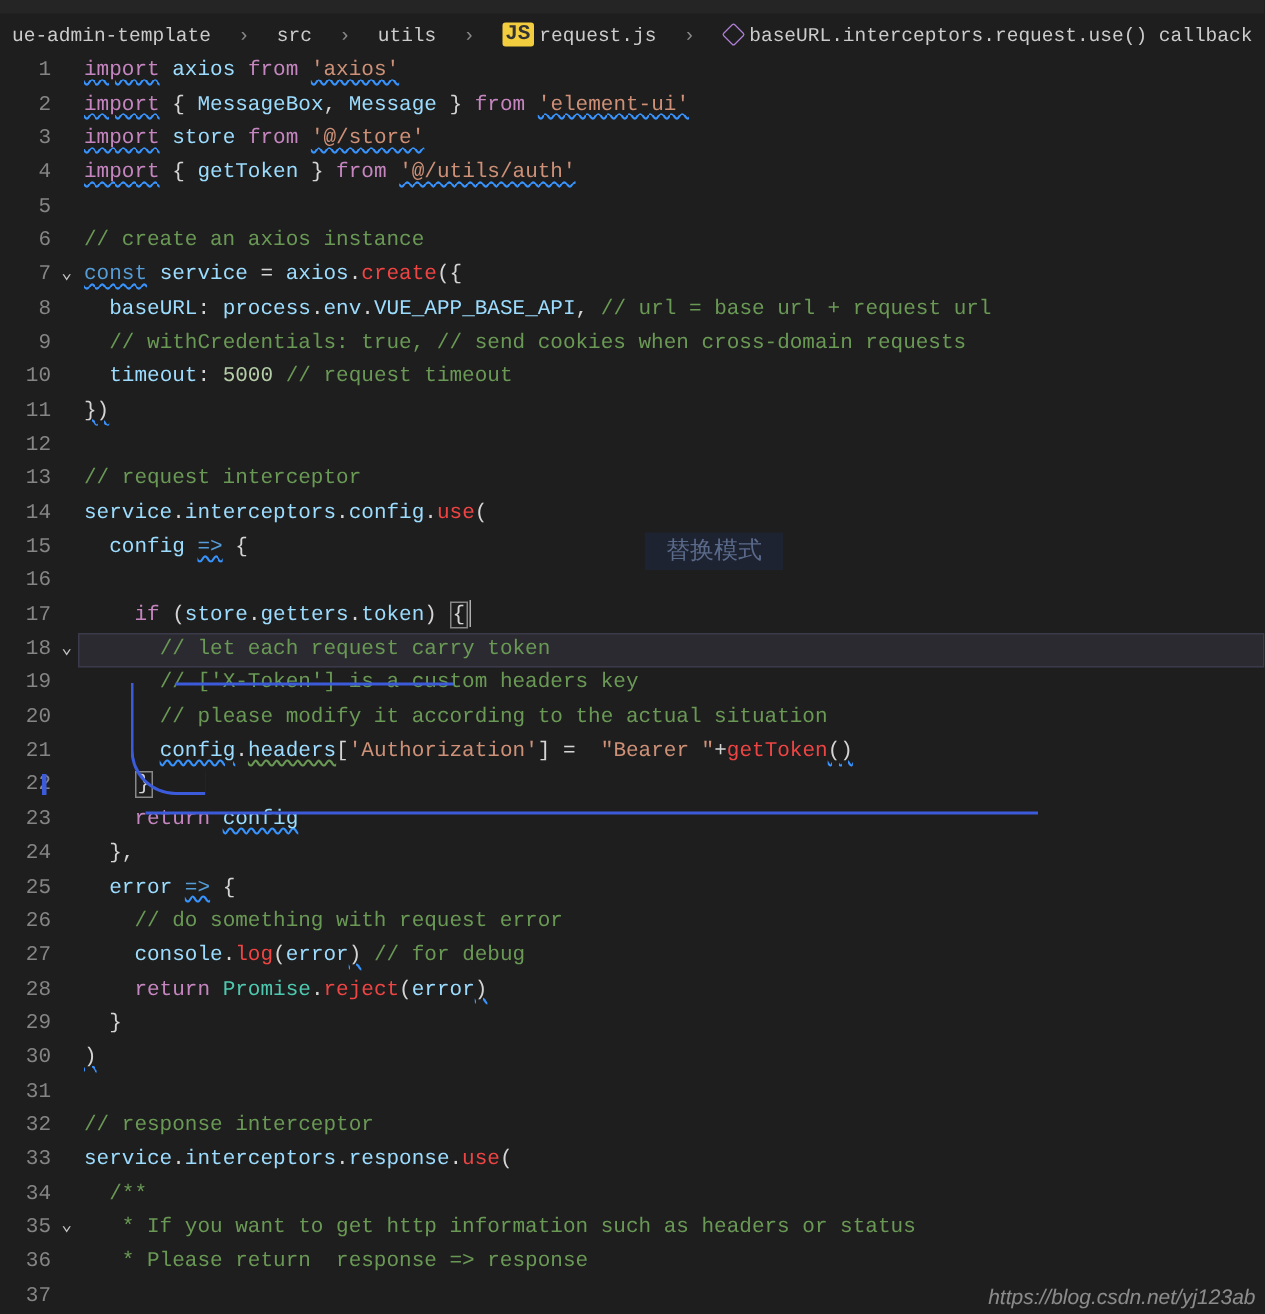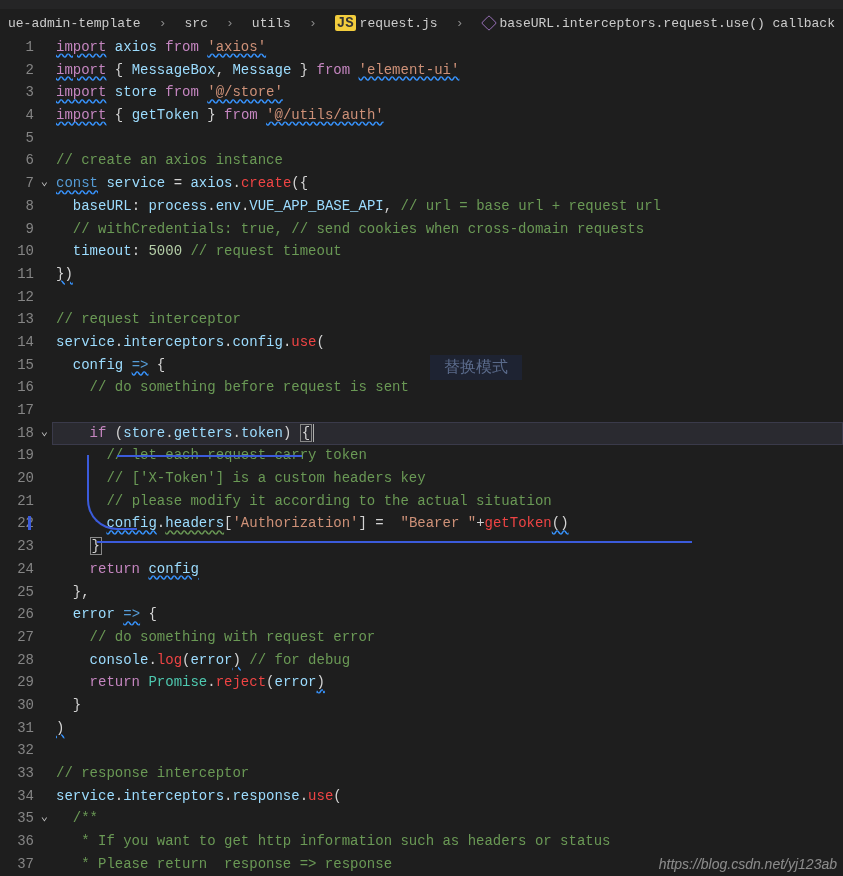--- a/index.html
+++ b/index.html
@@ -245,21 +245,20 @@
       <div class="line"><span class="cmt">// create an axios instance</span></div>
       <div class="line"><span class="blueconst squiggle">const</span><span class="wt"> </span><span class="id">service</span><span class="wt"> = </span><span class="id">axios</span><span class="wt">.</span><span class="fn">create</span><span class="wt">({</span></div>
       <div class="line"><span class="wt">  </span><span class="prop">baseURL</span><span class="wt">: </span><span class="id">process</span><span class="wt">.</span><span class="prop">env</span><span class="wt">.</span><span class="prop">VUE_APP_BASE_API</span><span class="wt">, </span><span class="cmt">// url = base url + request url</span></div>
       <div class="line"><span class="wt">  </span><span class="cmt">// withCredentials: true, // send cookies when cross-domain requests</span></div>
       <div class="line"><span class="wt">  </span><span class="prop">timeout</span><span class="wt">: </span><span class="num">5000</span><span class="wt"> </span><span class="cmt">// request timeout</span></div>
       <div class="line"><span class="op squiggle">})</span></div>
       <div class="line"></div>
       <div class="line"><span class="cmt">// request interceptor</span></div>
       <div class="line"><span class="id">service</span><span class="wt">.</span><span class="prop">interceptors</span><span class="wt">.</span><span class="prop">config</span><span class="wt">.</span><span class="fn">use</span><span class="wt">(</span></div>
       <div class="line"><span class="wt">  </span><span class="id">config</span><span class="wt"> </span><span class="blueconst squiggle">=&gt;</span><span class="wt"> {</span></div>
-      <div class="line"><span class="wt">    </span><span class="cmt">// do something before request is sent</span></div>
       <div class="line"></div>
       <div class="highlight-line" style="top: 385.9px;"></div>
       <div class="line"><span class="wt">    </span><span class="kw">if</span><span class="wt"> (</span><span class="id">store</span><span class="wt">.</span><span class="prop">getters</span><span class="wt">.</span><span class="prop">token</span><span class="wt">) </span><span class="op bracket-box">{</span><span class="cursor"></span></div>
       <div class="line"><span class="wt">      </span><span class="cmt">// let each request carry token</span></div>
       <div class="line"><span class="wt">      </span><span class="cmt">// ['X-Token'] is a custom headers key</span></div>
       <div class="line"><span class="wt">      </span><span class="cmt">// please modify it according to the actual situation</span></div>
       <div class="line"><span class="wt">      </span><span class="id squiggle">config</span><span class="wt">.</span><span class="prop squiggle-g">headers</span><span class="wt">[</span><span class="str">'Authorization'</span><span class="wt">] =  </span><span class="str">"Bearer "</span><span class="wt">+</span><span class="fn">getToken</span><span class="op squiggle">()</span></div>
       <div class="line"><span class="wt">    </span><span class="op bracket-box">}</span></div>
       <div class="line"><span class="wt">    </span><span class="kw">return</span><span class="wt"> </span><span class="id squiggle">config</span></div>
       <div class="line"><span class="wt">  },</span></div>

